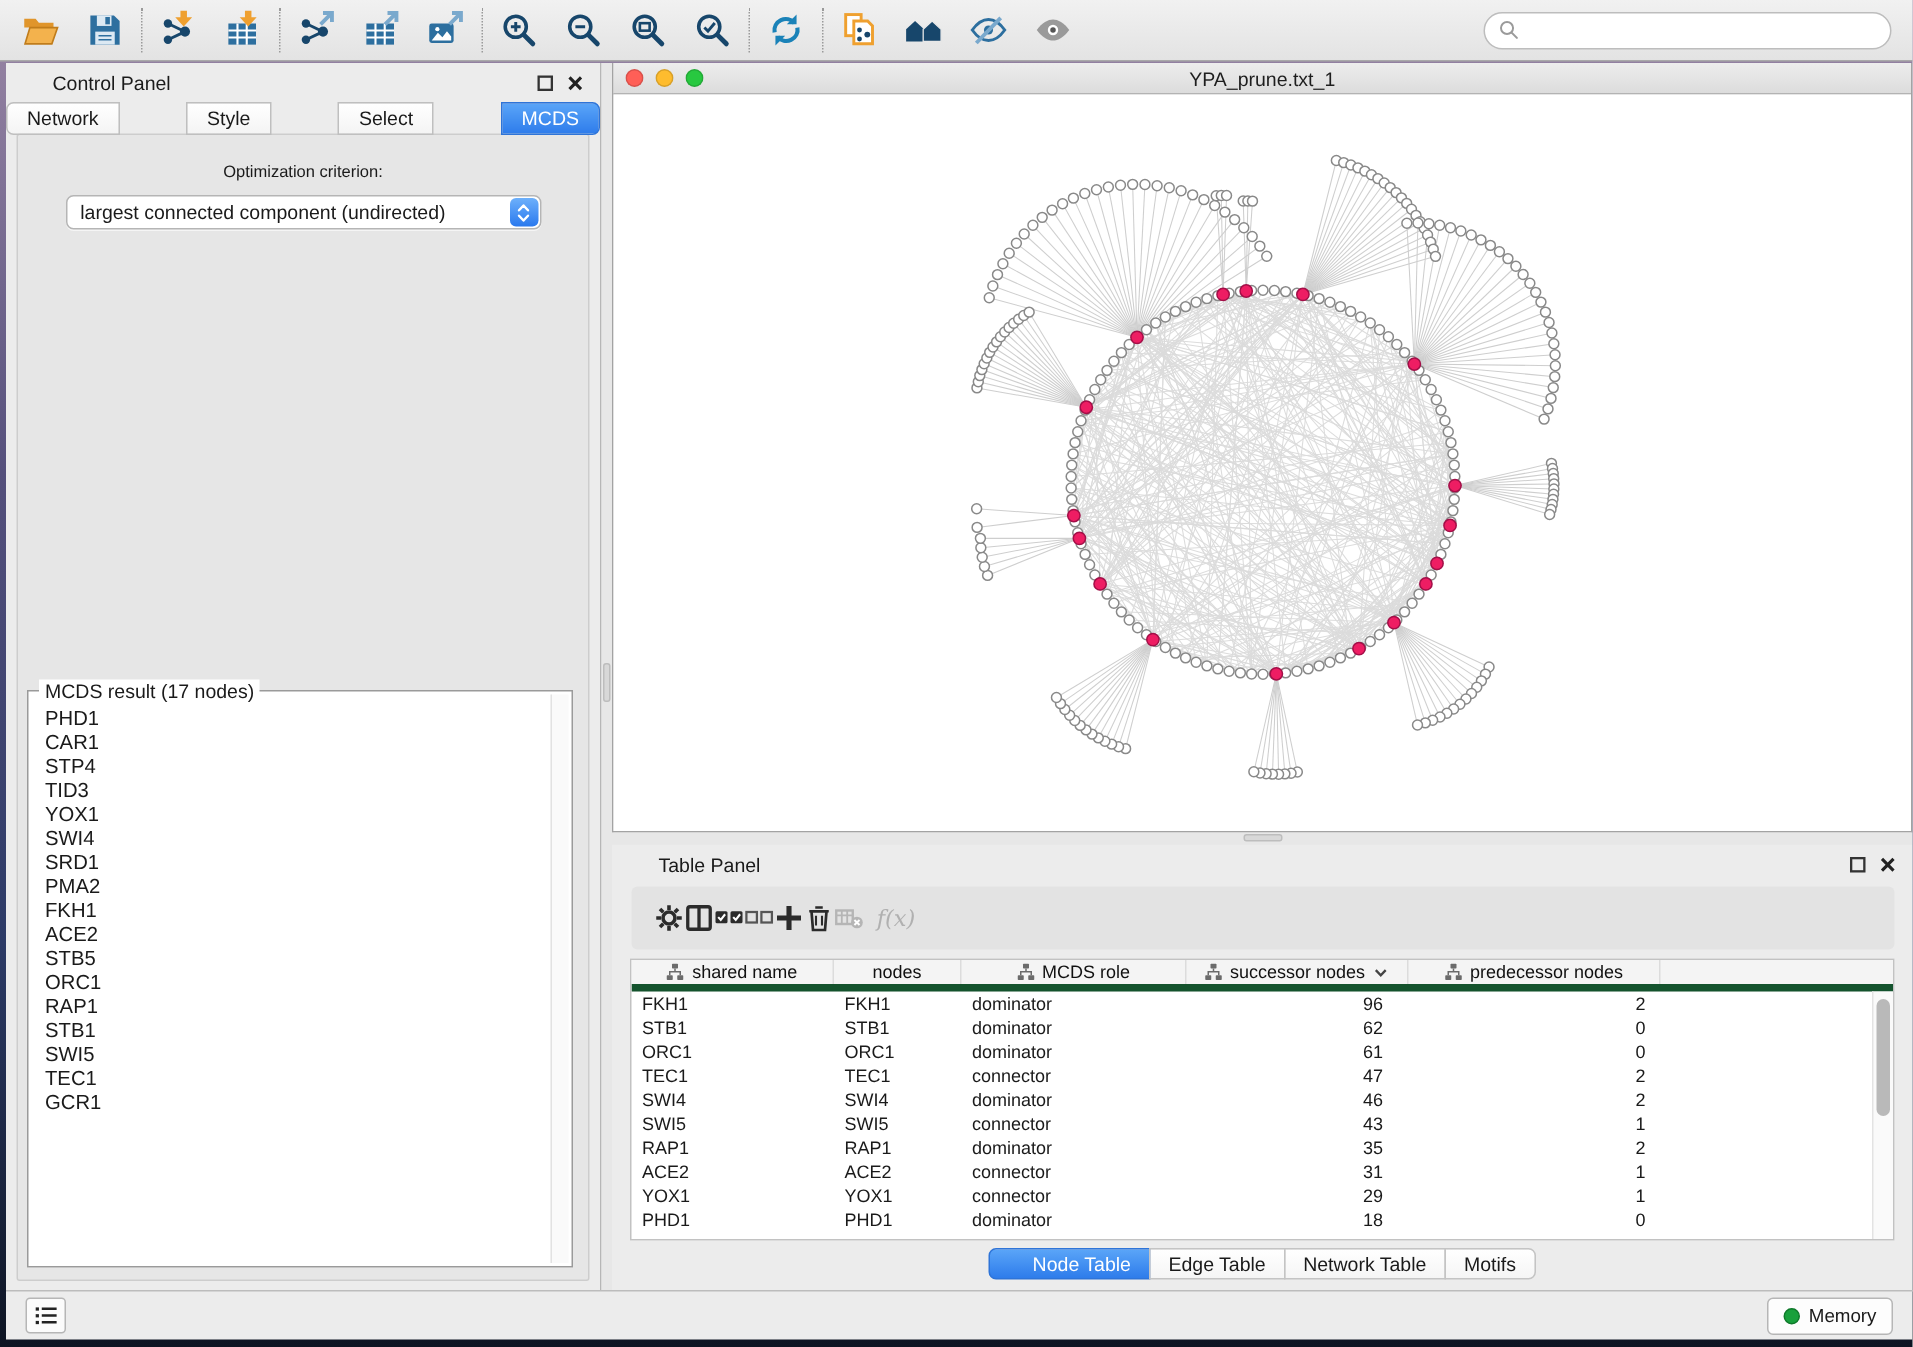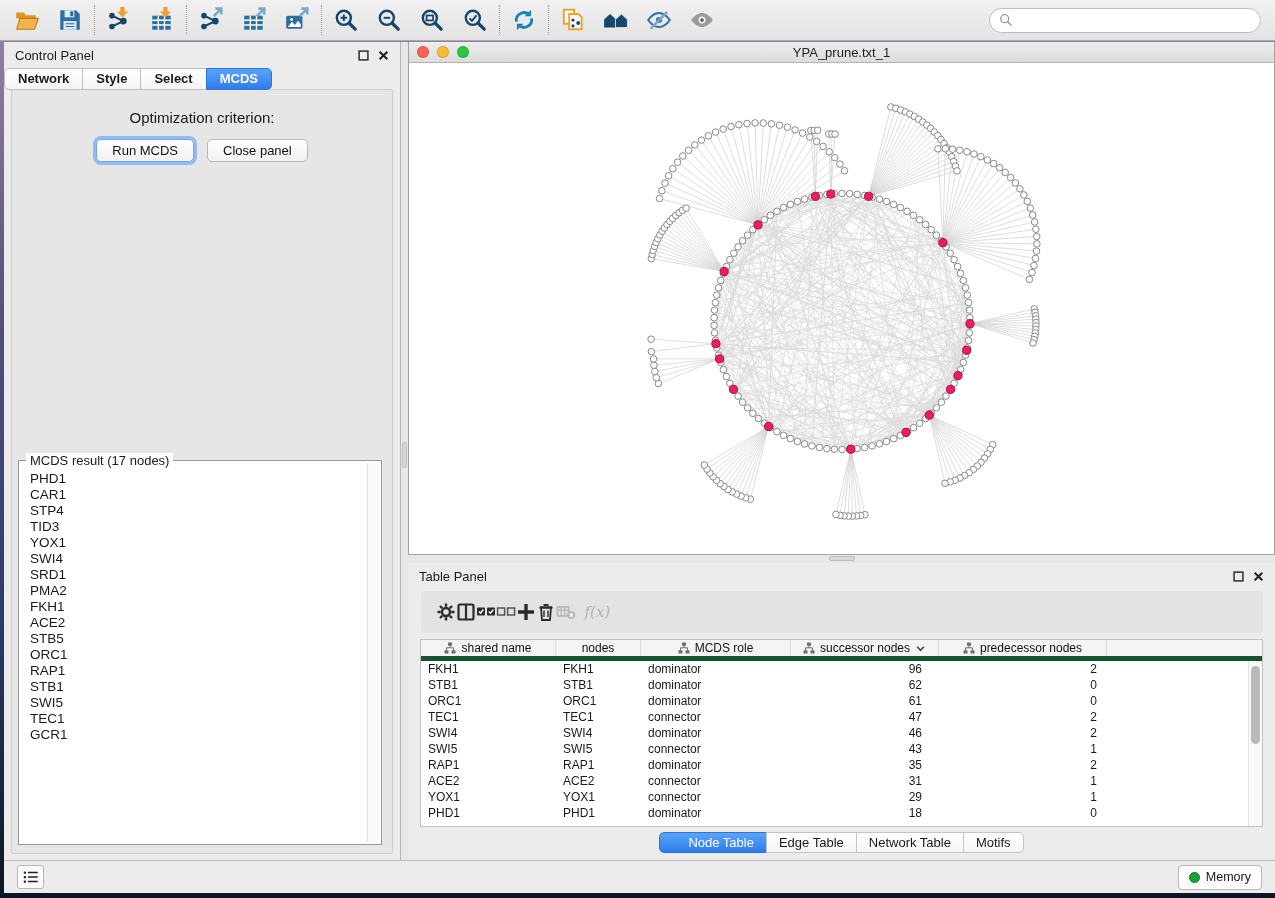--- a/index.html
+++ b/index.html
@@ -27,35 +27,35 @@
   .search-input { border:none; outline:none; flex:1; font-size:13px; background:transparent; }
 
   
   .content { position:absolute; left:4px; right:0; top:42px; bottom:37px;
     background:#e7e7e7; display:flex; }
 
   
   .control-panel { width:397px; background:#ececec; border-right:1px solid #b6b6b6;
     display:flex; flex-direction:column; }
   .panel-header { height:26px; display:flex; align-items:center; padding:0 11px;
-    font-size:13px; flex:none; }
+    font-size:13px; flex:none;margin-left:20px; }
   .win-btns { margin-left:auto; display:flex; gap:9px; align-items:center; }
   .win-btn { width:11px; height:11px; display:flex; }
   .win-btn svg { width:100%; height:100%; }
 
-  .cp-tabs { display:flex; justify-content:flex-start; flex:none; position:relative; z-index:2;font-weight:bold; }
+  .cp-tabs { display:flex; justify-content:space-between; flex:none; position:relative; z-index:2; }
   .cp-tab { font-size:13px; height:22px; line-height:20px; padding:0 13px;
     background:linear-gradient(#ffffff,#f4f4f4); border:1px solid #bfbfbf; margin-left:-1px; }
   .cp-tab:first-child { border-radius:5px 0 0 5px; margin-left:0; }
   .cp-tab:last-child { border-radius:0 5px 5px 0; }
   .cp-tab.sel { background:linear-gradient(#5aa5f8,#2e7ceb); color:#fff; border-color:#2e74d8; }
 
   .cp-body { margin:-1px 7px 7px 7px; background:#e6e6e6; border:1px solid #cdcdcd;
     border-radius:2px; flex:1; position:relative; }
-  .opt-label { text-align:center; margin-top:19px; font-size:15px; }
+  .opt-label { text-align:center; margin-top:19px; font-size:11px; }
   .combo { margin:9px auto 0; width:317px; height:23px; background:#fff;
     border:1px solid #b5b5b5; border-radius:5px; font-size:13px; display:flex;
     align-items:center; padding-left:9px; position:relative; box-shadow:0 1px 0 rgba(255,255,255,.6); }
   .combo-stepper { position:absolute; right:1px; top:1px; bottom:1px; width:19px;
     border-radius:4px; background:linear-gradient(#6db0fb,#2a79ee); display:flex;
     align-items:center; justify-content:center; }
   .btn-row { display:flex; justify-content:center; gap:13px; margin-top:13px; }
   .btn { font-size:13px; height:23px; padding:0 15px; background:linear-gradient(#ffffff,#f1f1f1);
     border:1px solid #b9b9b9; border-radius:5px; color:#111; }
   .btn.focusring { box-shadow:0 0 0 3px rgba(92,158,248,.6); border-color:#74a4ef; }
@@ -318,25 +318,30 @@
     <div class="cp-tabs">
         <div class="cp-tab">Network</div>
         <div class="cp-tab">Style</div>
         <div class="cp-tab">Select</div>
         <div class="cp-tab sel">MCDS</div>
       </div>
 
     <div class="cp-body">
       <div class="opt-label">Optimization criterion:</div>
 
-
-      <div class="btn-row">
-        <button class="btn focusring">Run MCDS</button>
-        <button class="btn">Close panel</button>
+      <div class="combo">
+        <span>largest connected component (undirected)</span>
+        <span class="combo-stepper">
+          <svg viewBox="0 0 10 14" width="10" height="14">
+            <path d="M2 5.2 5 2l3 3.2" fill="none" stroke="#fff" stroke-width="1.6" stroke-linecap="round" stroke-linejoin="round"></path>
+            <path d="M2 8.8 5 12l3-3.2" fill="none" stroke="#fff" stroke-width="1.6" stroke-linecap="round" stroke-linejoin="round"></path>
+          </svg>
+        </span>
       </div>
+
 
       <div class="result-group">
         <span class="result-legend">MCDS result (17 nodes)</span>
         <div class="result-list">
             <div>PHD1</div>
             <div>CAR1</div>
             <div>STP4</div>
             <div>TID3</div>
             <div>YOX1</div>
             <div>SWI4</div>

